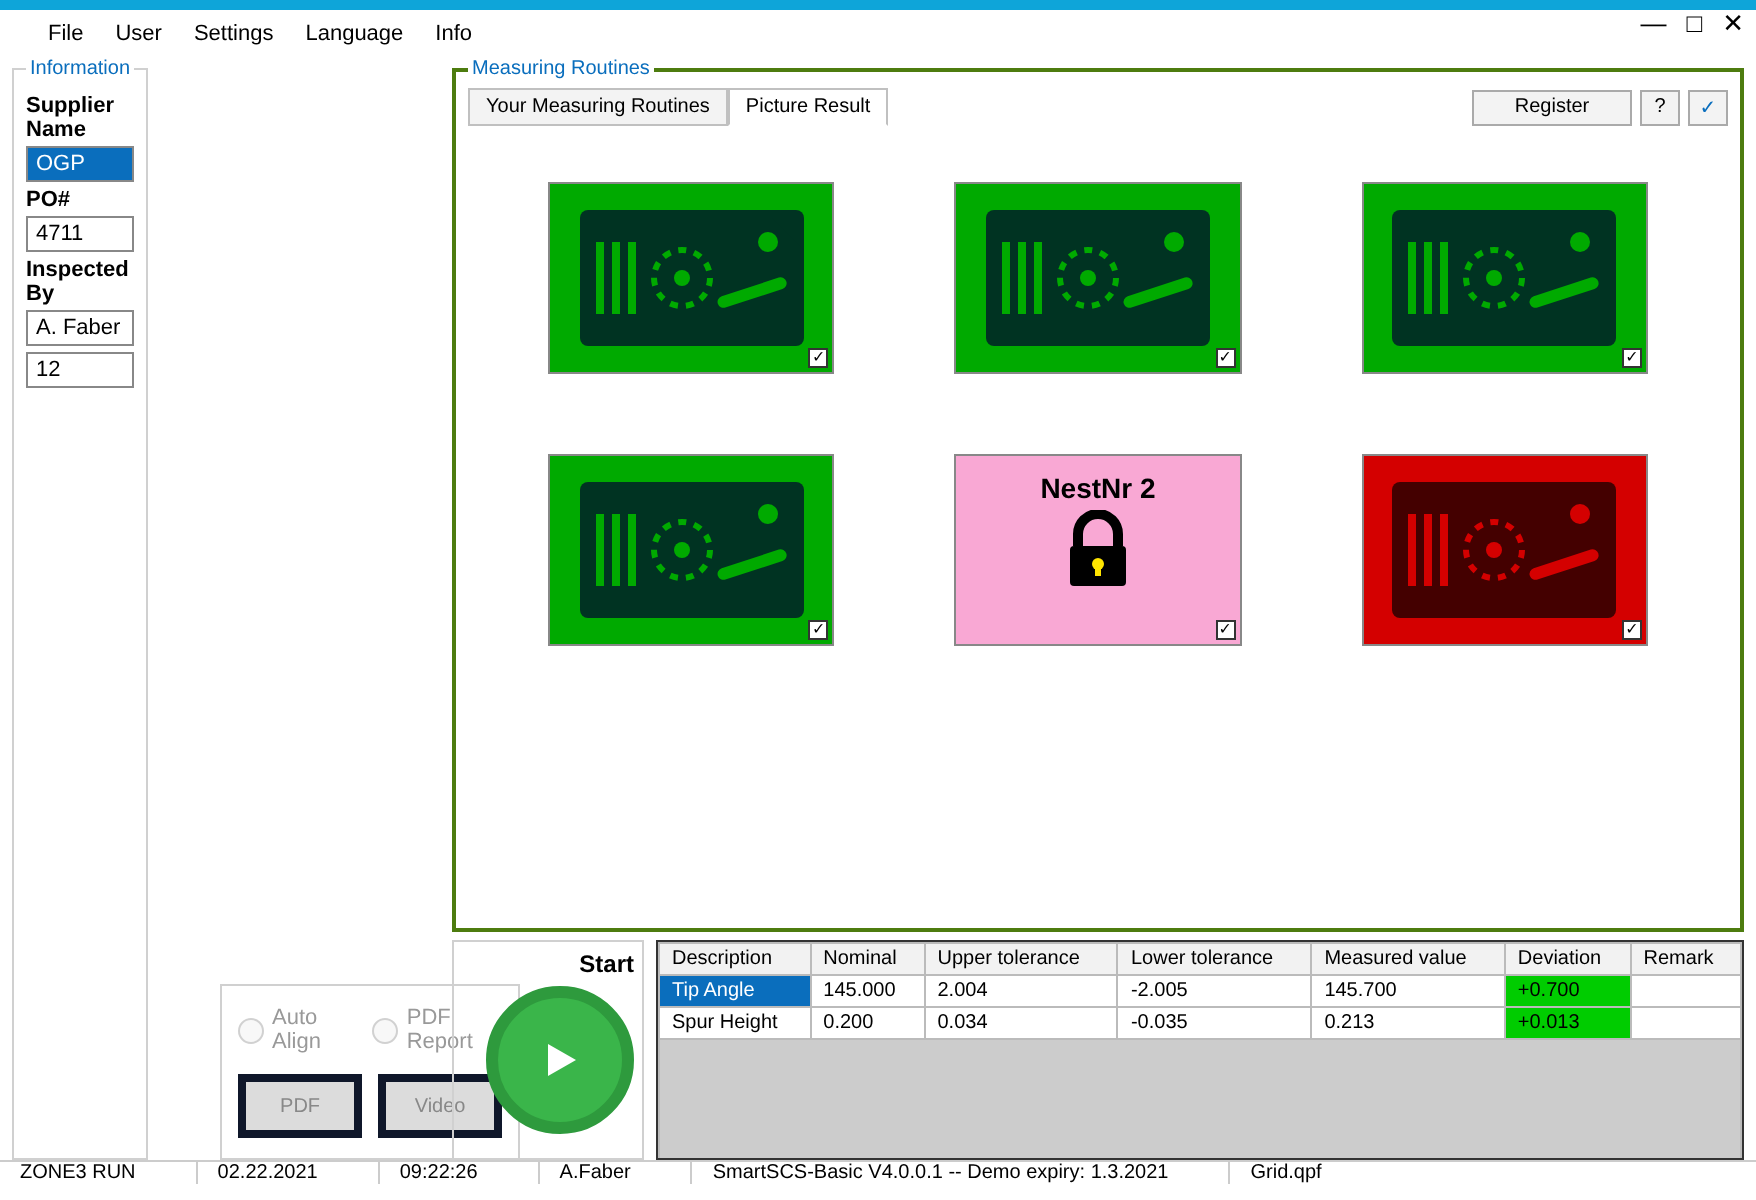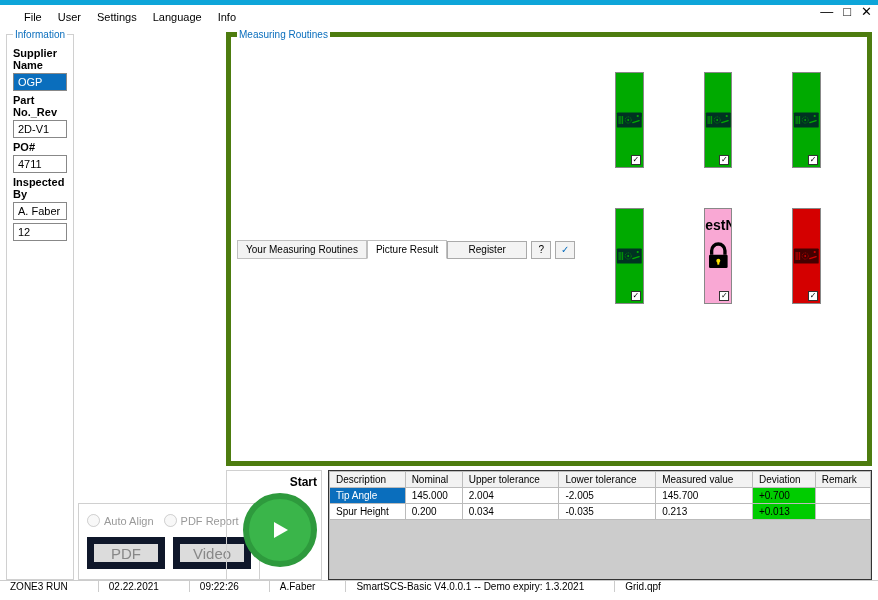--- a/index.html
+++ b/index.html
@@ -10,27 +10,27 @@
 .menubar { display: flex; gap: 16px; padding: 6px 24px; font-size: 11px; }
 .menubar span { cursor: pointer; }
 .main { flex: 1; display: flex; gap: 6px; padding: 0 6px; min-height: 0; }
 .left { width: 214px; display: flex; flex-direction: row; gap: 4px; }
 fieldset.info { border: 1px solid #d0d0d0; padding: 4px 6px 8px 6px; }
 fieldset.info > legend { color: #0a6ebd; font-size: 10px; padding: 0 2px; }
 .fld { margin-top: 3px; }
 .fld label { font-weight: bold; font-size: 11px; display: block; margin-bottom: 2px; }
 .fld input { width: 100%; border: 1px solid #888; padding: 2px 4px; font-size: 11px; height: 18px; }
 .fld input.sel { background: #0a6ebd; color: #fff; }
-.actions { border: 1px solid #d0d0d0; padding: 10px 8px; display: flex; flex-direction: column; gap: 10px; margin-top: auto; }
+.actions { border: 1px solid #d0d0d0; padding: 10px 8px; display: flex; flex-direction: column; gap: 10px; margin-top: auto; margin-left: 32px; }
 .chkrow { display: flex; gap: 10px; }
 .chkrow label { display: flex; align-items: center; gap: 4px; color: #999; font-size: 11px; }
 .btnrow { display: flex; gap: 8px; }
-.btnrow button { width: 78px; height: 32px; background: #dcdcdc; border: 7px solid #0f172a; color: #888; font-size: 15px; cursor: pointer; }
+.btnrow button { width: 62px; height: 32px; background: #dcdcdc; border: 4px solid #0f172a; color: #888; font-size: 10px; cursor: pointer; }
 .right { flex: 1; display: flex; flex-direction: column; gap: 4px; min-height: 0; }
-fieldset.mr { border: 5px solid #4d7c0f; padding: 4px 6px 6px 6px; flex: 1; display: flex; flex-direction: row; min-height: 0; }
+fieldset.mr { border: 2px solid #4d7c0f; padding: 4px 6px 6px 6px; flex: 1; display: flex; flex-direction: column; min-height: 0; }
 fieldset.mr > legend { color: #0a6ebd; font-size: 10px; padding: 0 2px; }
 .tabrow { display: flex; align-items: center; gap: 0; }
 .tab { border: 1px solid #c0c0c0; padding: 3px 8px; font-size: 10px; background: #f3f3f3; cursor: pointer; }
 .tab.active { background: #fff; border-bottom: 1px solid #fff; }
 .tabspacer { flex: 1; }
 .regbtn { width: 80px; height: 18px; border: 1px solid #aaa; background: #f3f3f3; font-size: 10px; cursor: pointer; }
 .iconbtn { width: 20px; height: 18px; border: 1px solid #aaa; background: #f3f3f3; font-size: 10px; cursor: pointer; margin-left: 4px; display: flex; align-items: center; justify-content: center; }
 .picgrid { flex: 1; display: grid; grid-template-columns: repeat(3,1fr); grid-auto-rows: 96px; gap: 40px 60px; padding: 28px 40px; }
 .thumb { border: 1px solid #888; position: relative; display: flex; align-items: center; justify-content: center; overflow: hidden; }
 .thumb.green { background: #0a0; }
@@ -72,21 +72,20 @@
   <span>Settings</span>
   <span>Language</span>
   <span>Info</span>
 </div>
 
 <div class="main">
   <div class="left">
     <fieldset class="info">
       <legend>Information</legend>
       <div class="fld"><label>Supplier Name</label><input class="sel" value="OGP" style=""></div>
-      <div class="fld"><label>Part No._Rev</label><input value="2D-V1" style=""></div>
       <div class="fld"><label>PO#</label><input value="4711" style=""></div>
       <div class="fld"><label>Inspected By</label><input value="A. Faber" style=""></div>
       <div class="fld"><input value="12" style=""></div>
     </fieldset>
 
     <div class="actions">
       <div class="chkrow">
         <label>
             <input type="radio" disabled="" style="">
             <span>Auto Align</span>

